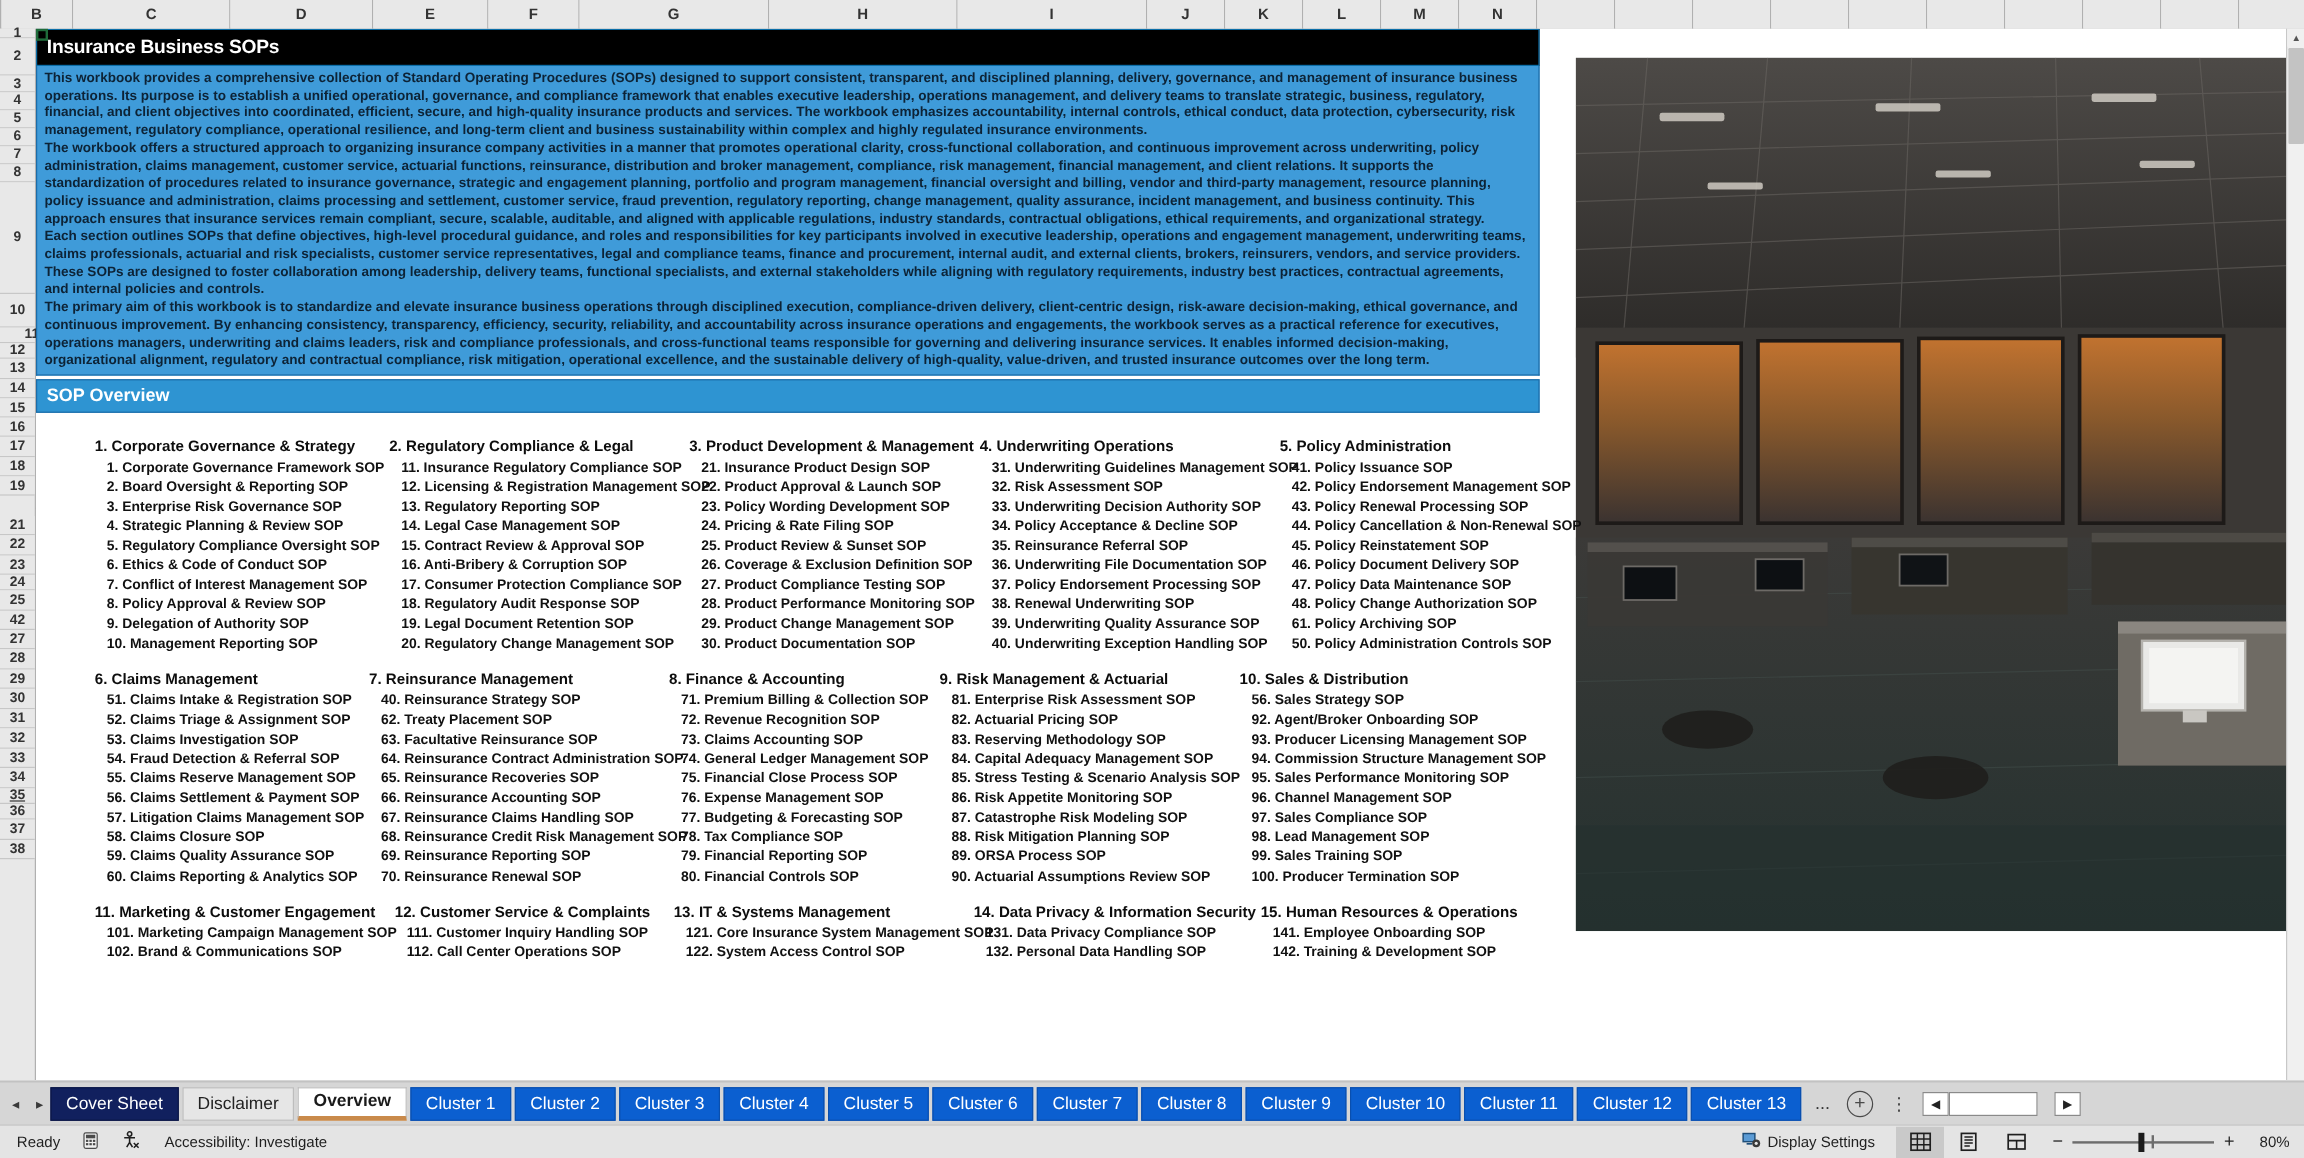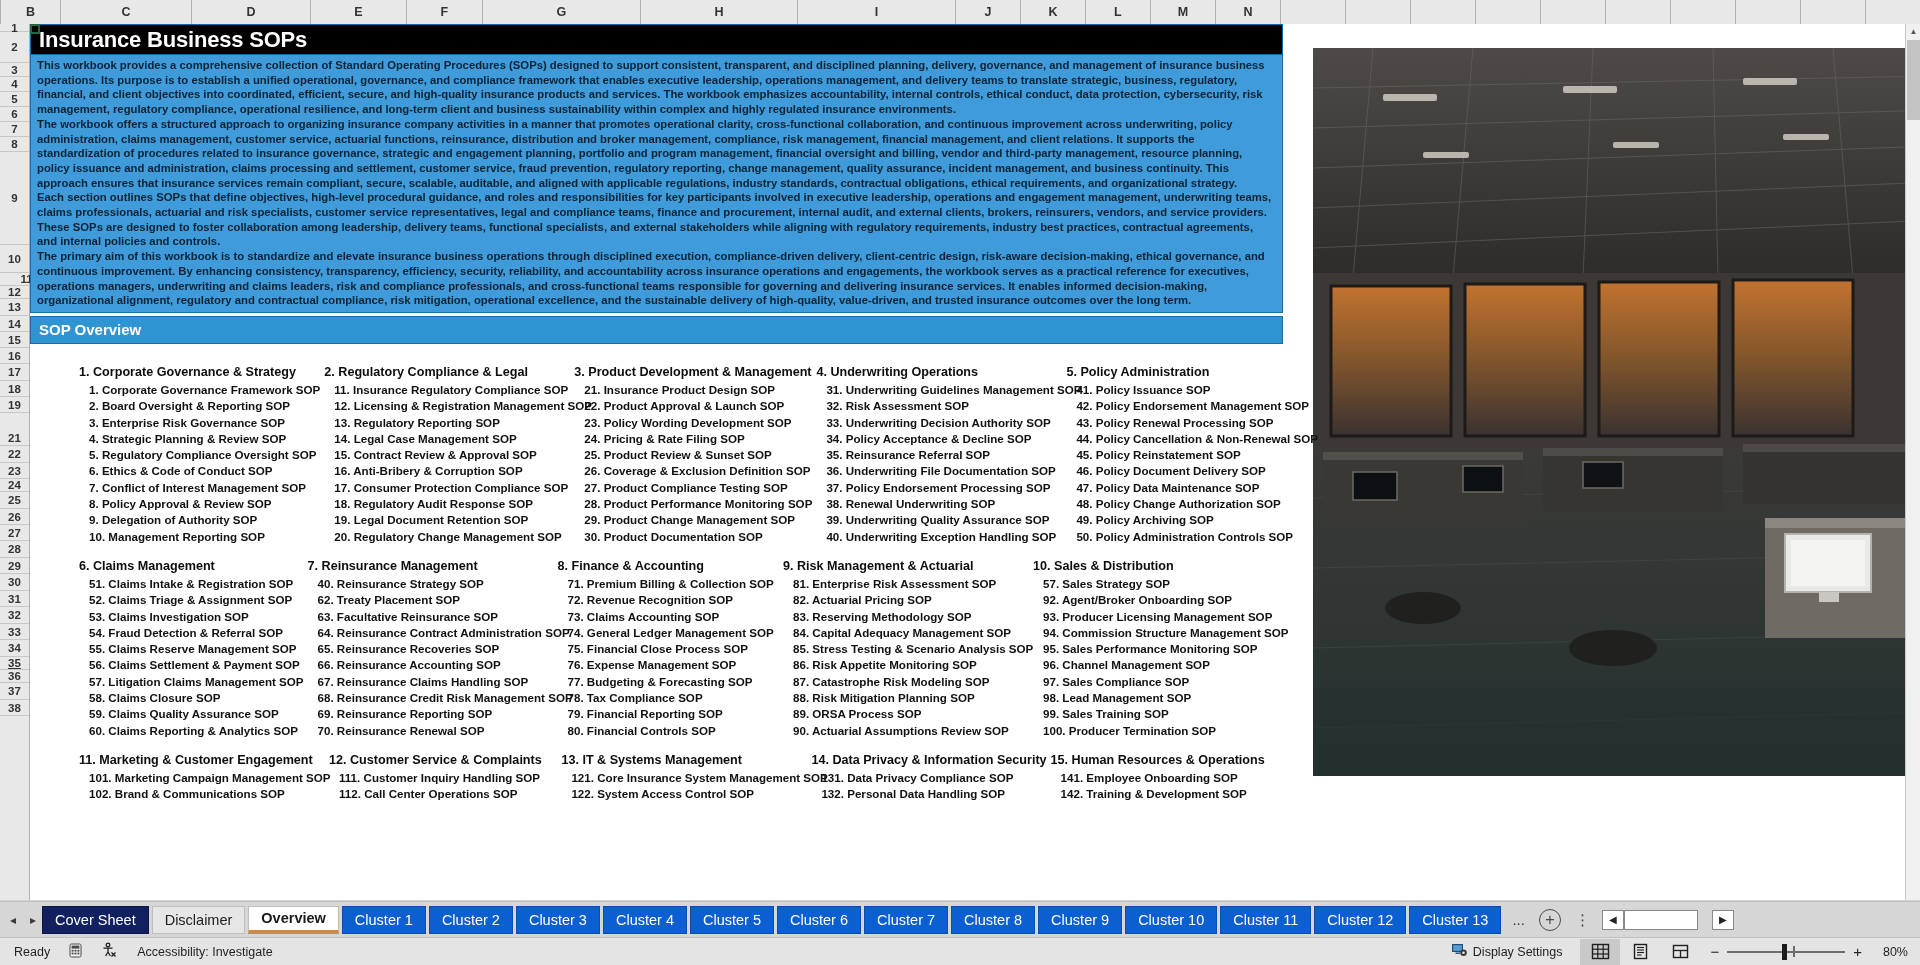--- a/index.html
+++ b/index.html
@@ -59,21 +59,21 @@
   .doc {
     position: absolute; top: 0; left: 0; width: 1253px;
   }
   .title-bar {
     background: #000000; color: #ffffff;
     height: 31px; display: flex; align-items: center;
     padding-left: 8px;
     border: 1px solid #0b6ea8;
   }
   .title-bar h1 {
-    font-size: 22px; font-weight: bold; letter-spacing: -0.2px;
+    font-size: 16px; font-weight: bold; letter-spacing: -0.2px;
   }
   .intro {
     background: #3f9bd9; color: #102a43;
     border-left: 1px solid #1c6ca8; border-right: 1px solid #1c6ca8;
     border-bottom: 1px solid #1c6ca8;
     padding: 3px 6px 4px 6px;
   }
   .intro p {
     font-size: 11.3px; line-height: 14.7px; font-weight: bold;
     color: #0d2336; text-align: left;
@@ -235,21 +235,21 @@
         <div class="rowhead" style="height: 16px;">16</div>
         <div class="rowhead" style="height: 17px;">17</div>
         <div class="rowhead" style="height: 16px;">18</div>
         <div class="rowhead" style="height: 16px;">19</div>
         <div class="rowhead" style="height: 17px; margin-left: 36px;">20</div>
         <div class="rowhead" style="height: 16px;">21</div>
         <div class="rowhead" style="height: 17px;">22</div>
         <div class="rowhead" style="height: 16px;">23</div>
         <div class="rowhead" style="height: 13px;">24</div>
         <div class="rowhead" style="height: 17px;">25</div>
-        <div class="rowhead" style="height: 16px;">26</div>
+        <div class="rowhead" style="height: 16px;">42</div>
         <div class="rowhead" style="height: 16px;">27</div>
         <div class="rowhead" style="height: 17px;">28</div>
         <div class="rowhead" style="height: 16px;">29</div>
         <div class="rowhead" style="height: 17px;">30</div>
         <div class="rowhead" style="height: 16px;">31</div>
         <div class="rowhead" style="height: 17px;">32</div>
         <div class="rowhead" style="height: 16px;">33</div>
         <div class="rowhead" style="height: 17px;">34</div>
         <div class="rowhead" style="height: 13px; text-decoration: underline;">35</div>
         <div class="rowhead" style="height: 13px;">36</div>
@@ -434,21 +434,21 @@
               <h3>5. Policy Administration</h3>
               <ul>
                 <li>41. Policy Issuance SOP</li>
                 <li>42. Policy Endorsement Management SOP</li>
                 <li>43. Policy Renewal Processing SOP</li>
                 <li>44. Policy Cancellation &amp; Non-Renewal SOP</li>
                 <li>45. Policy Reinstatement SOP</li>
                 <li>46. Policy Document Delivery SOP</li>
                 <li>47. Policy Data Maintenance SOP</li>
                 <li>48. Policy Change Authorization SOP</li>
-                <li>49. Policy Archiving SOP</li>
+                <li>61. Policy Archiving SOP</li>
                 <li>50. Policy Administration Controls SOP</li>
               </ul>
             </div>
           </div>
           <div class="sop-block">
             <div class="sop-col">
               <h3>6. Claims Management</h3>
               <ul>
                 <li>51. Claims Intake &amp; Registration SOP</li>
                 <li>52. Claims Triage &amp; Assignment SOP</li>
@@ -503,21 +503,21 @@
                 <li>86. Risk Appetite Monitoring SOP</li>
                 <li>87. Catastrophe Risk Modeling SOP</li>
                 <li>88. Risk Mitigation Planning SOP</li>
                 <li>89. ORSA Process SOP</li>
                 <li>90. Actuarial Assumptions Review SOP</li>
               </ul>
             </div>
             <div class="sop-col">
               <h3>10. Sales &amp; Distribution</h3>
               <ul>
-                <li>57. Sales Strategy SOP</li>
+                <li>56. Sales Strategy SOP</li>
                 <li>92. Agent/Broker Onboarding SOP</li>
                 <li>93. Producer Licensing Management SOP</li>
                 <li>94. Commission Structure Management SOP</li>
                 <li>95. Sales Performance Monitoring SOP</li>
                 <li>96. Channel Management SOP</li>
                 <li>97. Sales Compliance SOP</li>
                 <li>98. Lead Management SOP</li>
                 <li>99. Sales Training SOP</li>
                 <li>100. Producer Termination SOP</li>
               </ul>

